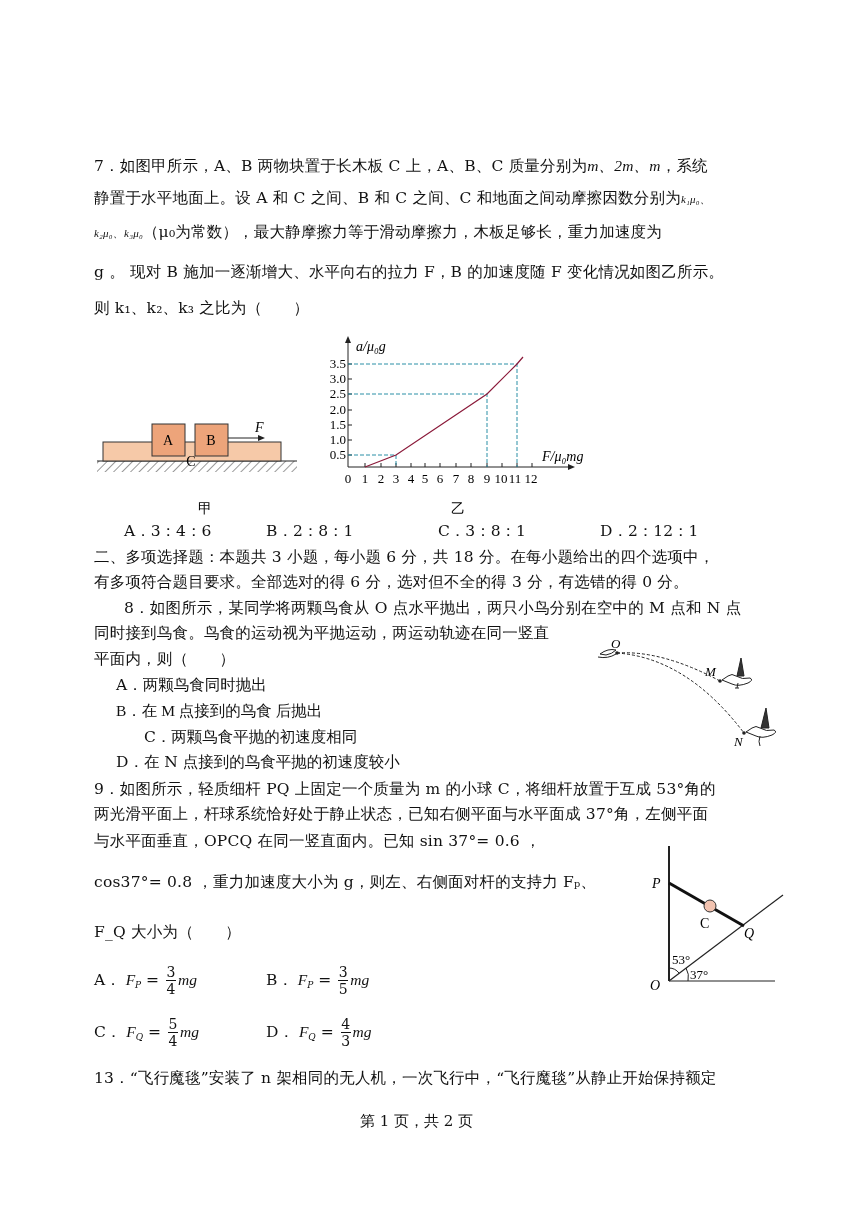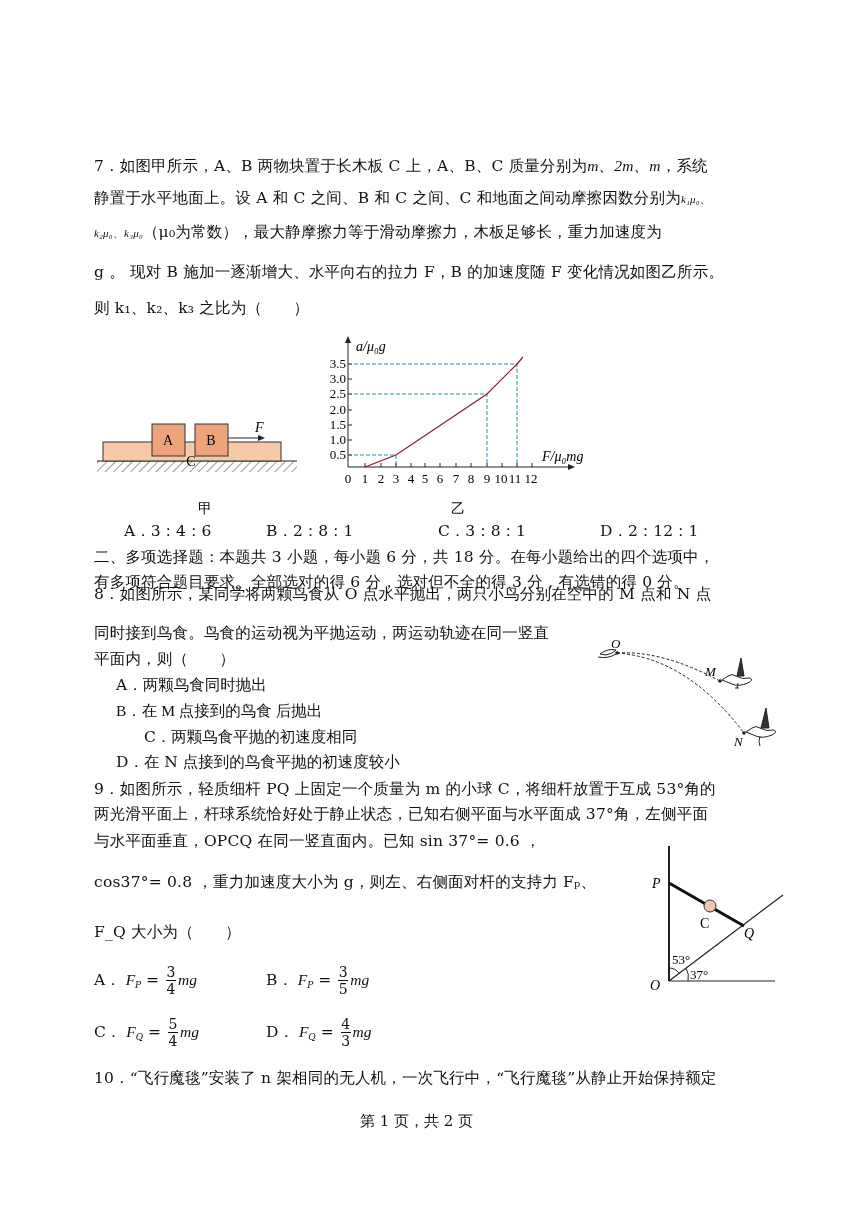--- a/index.html
+++ b/index.html
@@ -121,21 +121,21 @@
 </svg>
 
 <div class="opt" style="top:521px;left:124px;">A．3：4：6</div>
 <div class="opt" style="top:521px;left:266px;">B．2：8：1</div>
 <div class="opt" style="top:521px;left:438px;">C．3：8：1</div>
 <div class="opt" style="top:521px;left:600px;">D．2：12：1</div>
 
 <div class="line" style="top:547px;">二、多项选择题：本题共 3 小题，每小题 6 分，共 18 分。在每小题给出的四个选项中，</div>
 <div class="line" style="top:572px;">有多项符合题目要求。全部选对的得 6 分，选对但不全的得 3 分，有选错的得 0 分。</div>
 
-<div class="line" style="top:584px;">8．如图所示，某同学将两颗鸟食从 O 点水平抛出，两只小鸟分别在空中的 M 点和 N 点</div>
+<div class="line" style="top:598px;margin-left:30px;">8．如图所示，某同学将两颗鸟食从 O 点水平抛出，两只小鸟分别在空中的 M 点和 N 点</div>
 <div class="line" style="top:623px;">同时接到鸟食。鸟食的运动视为平抛运动，两运动轨迹在同一竖直</div>
 <div class="line" style="top:649px;">平面内，则（　　）</div>
 <div class="opt" style="top:675px;left:116px;text-align:center;">A．两颗鸟食同时抛出</div>
 <div class="opt" style="top:701px;left:116px;font-family:Liberation Serif, serif;">B．在 M 点接到的鸟食  后抛出</div>
 <div class="opt" style="top:727px;left:116px;margin-left:28px;">C．两颗鸟食平抛的初速度相同</div>
 <div class="opt" style="top:752px;left:116px;">D．在 N 点接到的鸟食平抛的初速度较小</div>
 
 <svg style="position:absolute;left:592px;top:636px;" width="200" height="120">
   <path d="M8,18 q8,-6 16,-4 q-4,4 -10,5 z" fill="none" stroke="#222" stroke-width="1"></path>
   <path d="M6,21 q10,2 18,-3" fill="none" stroke="#222" stroke-width="1"></path>
@@ -201,15 +201,15 @@
   <path d="M29,128 A13,13 0 0 1 39,133" fill="none" stroke="#222" stroke-width="1"></path>
   <path d="M46,128 A18,18 0 0 1 48,141" fill="none" stroke="#222" stroke-width="1"></path>
   <text x="12" y="48" font-size="14" font-style="italic">P</text>
   <text x="60" y="88" font-size="14">C</text>
   <text x="104" y="98" font-size="14" font-style="italic">Q</text>
   <text x="10" y="150" font-size="14" font-style="italic">O</text>
   <text x="32" y="124" font-size="13">53°</text>
   <text x="50" y="139" font-size="13">37°</text>
 </svg>
 
-<div class="line" style="top:1068px;">10．“飞行魔毯”安装了 n 架相同的无人机，一次飞行中，“飞行魔毯”从静止开始保持额定</div>
+<div class="line" style="top:1068px;">13．“飞行魔毯”安装了 n 架相同的无人机，一次飞行中，“飞行魔毯”从静止开始保持额定</div>
 
 <div class="footer">第 1 页，共 2 页</div>
 
 </body></html>

